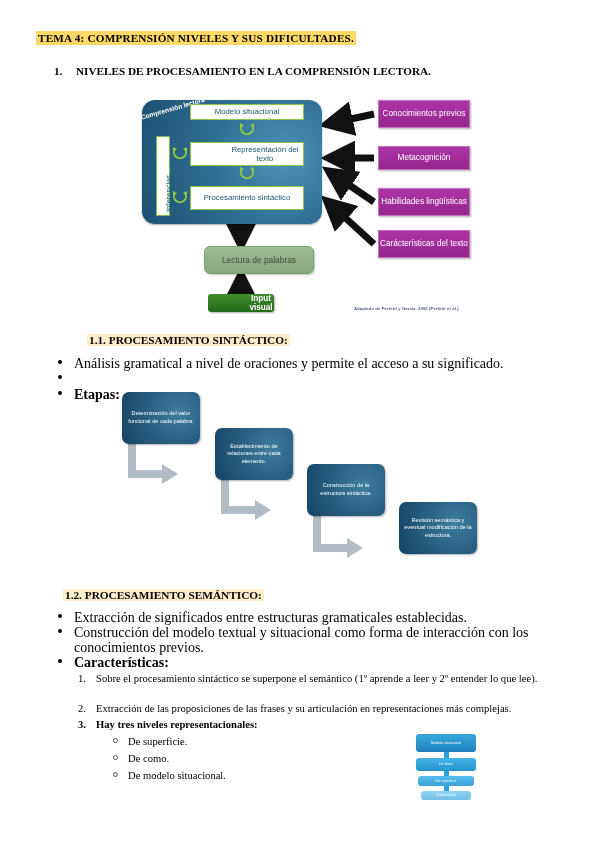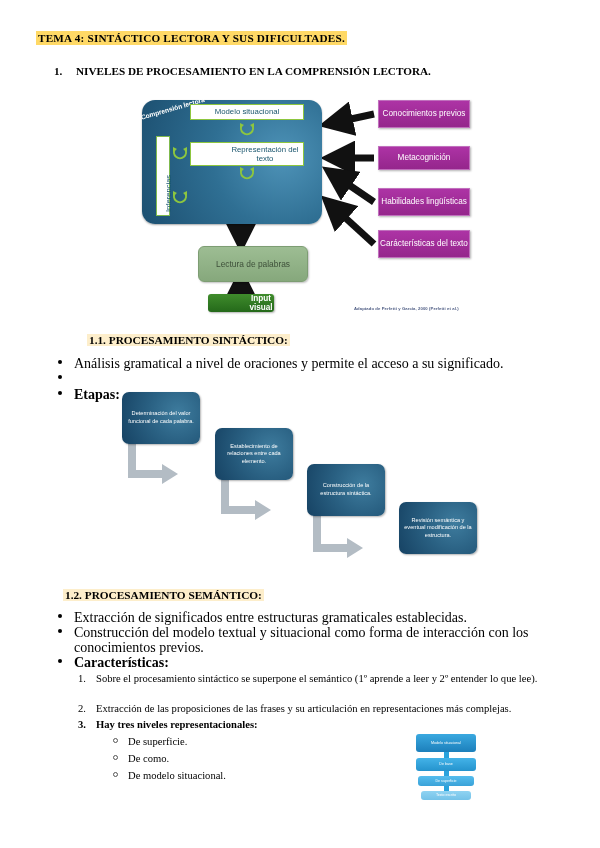--- a/index.html
+++ b/index.html
@@ -98,21 +98,21 @@
     font-size: 8.2px; line-height: 10px; text-align: center;
     display: flex; align-items: center; justify-content: center;
     box-shadow: 1px 1px 2px rgba(0,0,0,.3);
   }
   #pbox-conoc { left: 240px; top: 2px;   height: 28px; }
   #pbox-meta  { left: 240px; top: 48px;  height: 24px; }
   #pbox-habil { left: 240px; top: 90px;  height: 28px; }
   #pbox-carac { left: 240px; top: 132px; height: 28px; }
 
   .gbox-lectura {
-    position: absolute; left: 60px; top: 148px; width: 110px; height: 36px;
+    position: absolute; left: 66px; top: 148px; width: 110px; height: 28px;
     background: linear-gradient(#9dbd93, #86a87c);
     border: 1px solid #7d9d73; border-radius: 6px;
     color: #3d4f39; font-family: "Liberation Sans", sans-serif;
     font-size: 8.4px; text-align: center;
     display: flex; align-items: center; justify-content: center;
     box-shadow: 1px 1px 2px rgba(0,0,0,.25);
   }
   .gbox-input {
     position: absolute; left: 70px; top: 196px; width: 66px; height: 18px;
     background: linear-gradient(#3f8c2c, #24691a);
@@ -158,21 +158,21 @@
   #mbox-2 { top: 26px; width: 60px; height: 13px; background: linear-gradient(#43b3e8, #2593cd); }
   #mbox-3 { top: 44px; width: 56px; left: 14px; height: 10px; background: linear-gradient(#55bdee, #3aa2d8); }
   #mbox-4 { top: 59px; width: 50px; left: 17px; height: 9px;  background: linear-gradient(#8fd3f2, #74c2e8); }
   .mini-arrow { position: absolute; left: 40px; width: 5px; background: #29a3dd; }
 </style>
 </head>
 <body>
 
 <div class="page">
 
-  <div class="h-main">TEMA 4: SINTÁCTICO LECTORA Y SUS DIFICULTADES.</div>
+  <div class="h-main">TEMA 4: COMPRENSIÓN NIVELES Y SUS DIFICULTADES.</div>
 
   <div class="h-sec">
     <span class="num">1.</span><span>NIVELES DE PROCESAMIENTO EN LA COMPRENSIÓN LECTORA.</span>
   </div>
 
   <div id="model-figure">
 
     <svg class="blk-arrow" style="left:0;top:0;" width="348" height="228">
       <defs>
         <marker id="bhead" markerWidth="5" markerHeight="5" refX="3.6" refY="2.5" orient="auto">
@@ -196,20 +196,21 @@
     <div class="blue-container">
       <div class="rot-label lbl-compren">Comprensión lectora</div>
     </div>
 
     <div class="inferencias-box">
       <div class="rot-label lbl-infer">Inferencias</div>
     </div>
 
     <div class="wbox" id="wbox-modelo">Modelo situacional</div>
     <div class="wbox" id="wbox-repre">Representación del texto</div>
+    <div class="wbox" id="wbox-sintac">Procesamiento sintáctico</div>
 
     <div class="cyc" style="left:100px;top:24px;">
       <svg width="18" height="16" viewBox="0 0 18 16">
         <path d="M4,3 A6,6 0 1 0 14,3" fill="none" stroke="#8dc63f" stroke-width="2"></path>
         <path d="M2,1 L6,3 L2,6 z" fill="#8dc63f"></path>
         <path d="M16,1 L12,3 L16,6 z" fill="#8dc63f"></path>
       </svg>
     </div>
     <div class="cyc" style="left:100px;top:68px;">
       <svg width="18" height="16" viewBox="0 0 18 16">

